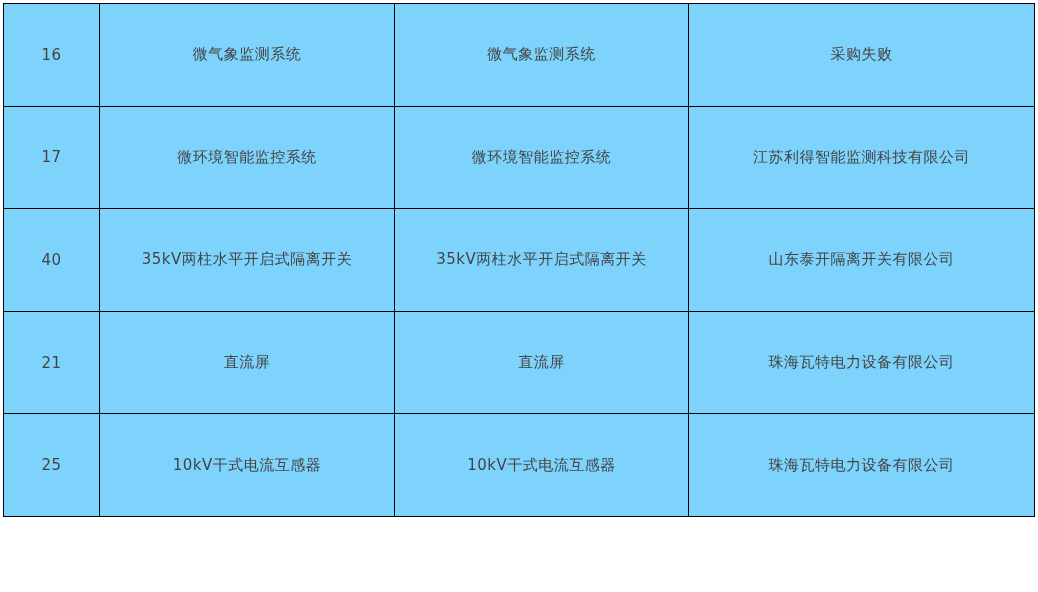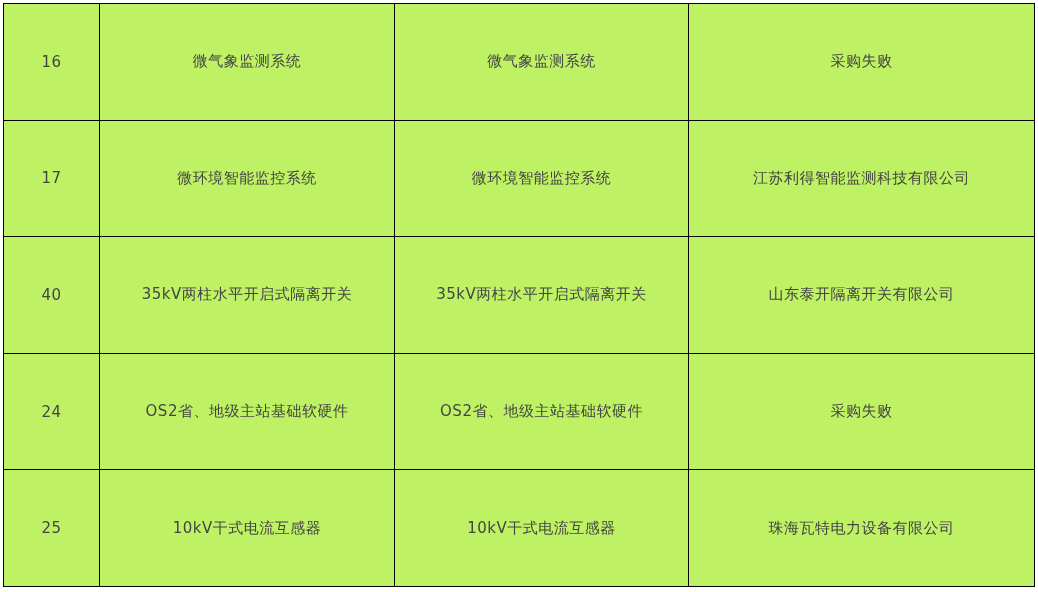--- a/index.html
+++ b/index.html
@@ -13,22 +13,22 @@
   }
   .table-wrap {
     position: absolute;
     left: 3px;
     top: 3px;
   }
   table.proc-table {
     border-collapse: collapse;
     table-layout: fixed;
     width: 1031px;
-    height: 584px;
-    background: #bef264;
+    height: 514px;
+    background: #7dd3fc;
     padding-left: 21px;
   }
   table.proc-table td {
     border: 1px solid #000000;
     text-align: center;
     vertical-align: middle;
     color: #444444;
     font-size: 15px;
     letter-spacing: 0.5px;
     padding: 0 4px;
@@ -68,29 +68,29 @@
 
 
 
   <tr>
     <td>40</td>
     <td>35kV两柱水平开启式隔离开关</td>
     <td>35kV两柱水平开启式隔离开关</td>
     <td>山东泰开隔离开关有限公司</td>
   </tr>
 
+  <tr>
+    <td>21</td>
+    <td>直流屏</td>
+    <td>直流屏</td>
+    <td>珠海瓦特电力设备有限公司</td>
+  </tr>
 
 
 
-  <tr>
-    <td>24</td>
-    <td>OS2省、地级主站基础软硬件</td>
-    <td>OS2省、地级主站基础软硬件</td>
-    <td>采购失败</td>
-  </tr>
 
   <tr>
     <td>25</td>
     <td>10kV干式电流互感器</td>
     <td>10kV干式电流互感器</td>
     <td>珠海瓦特电力设备有限公司</td>
   </tr>
 
 
 </tbody>

